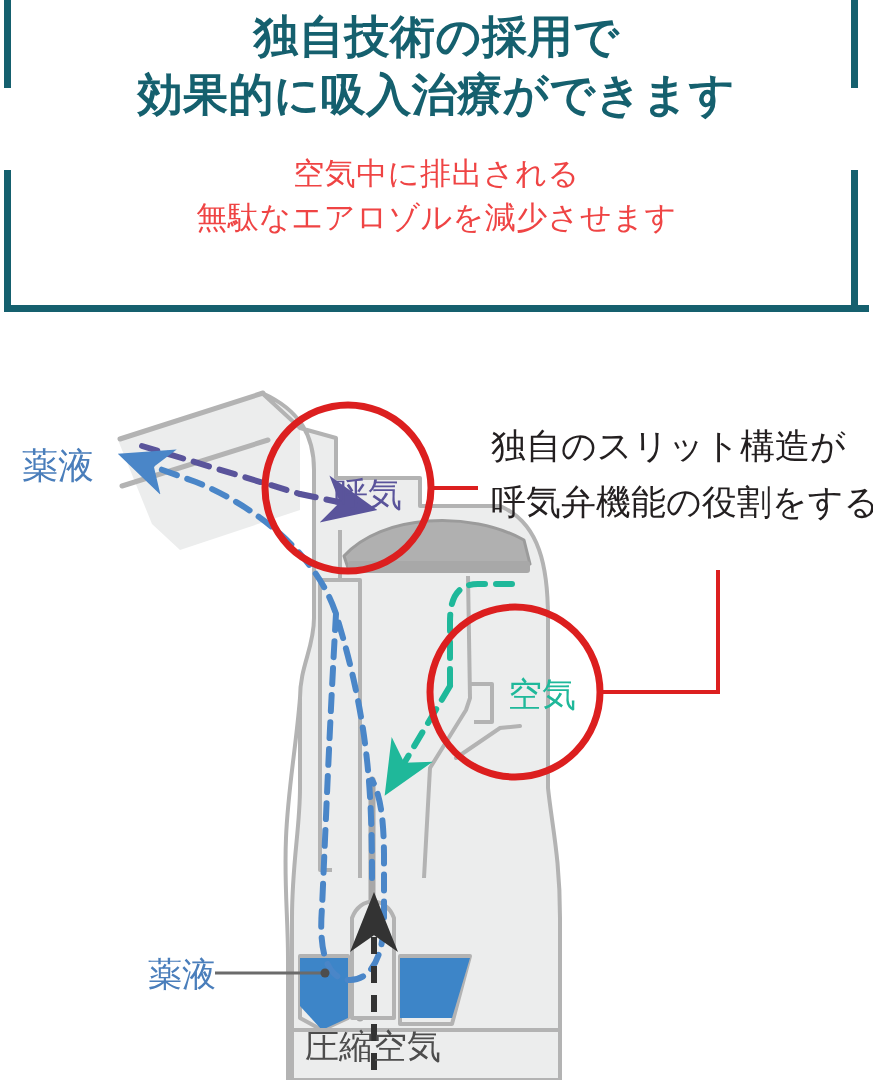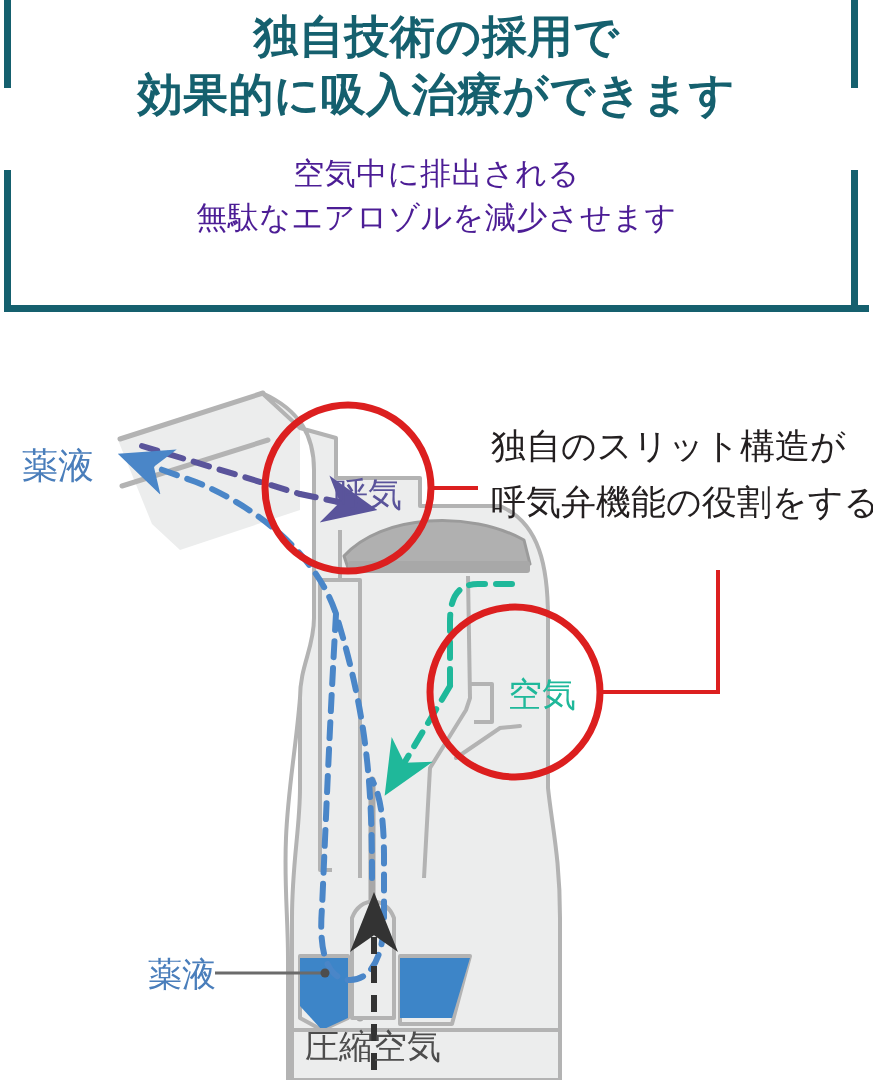--- a/index.html
+++ b/index.html
@@ -47,21 +47,21 @@
     line-height: 1.28;
     letter-spacing: 0.5px;
     white-space: pre-line;
   }
   #header-subtitle {
     position: absolute;
     left: 0;
     top: 152px;
     width: 873px;
     text-align: center;
-    color: #4c1d95;
+    color: #ef4444;
     font-size: 31px;
     font-weight: normal;
     line-height: 1.42;
     letter-spacing: 0.5px;
     white-space: pre-line;
   }
 
   
   #diagram-area {
     position: absolute;

